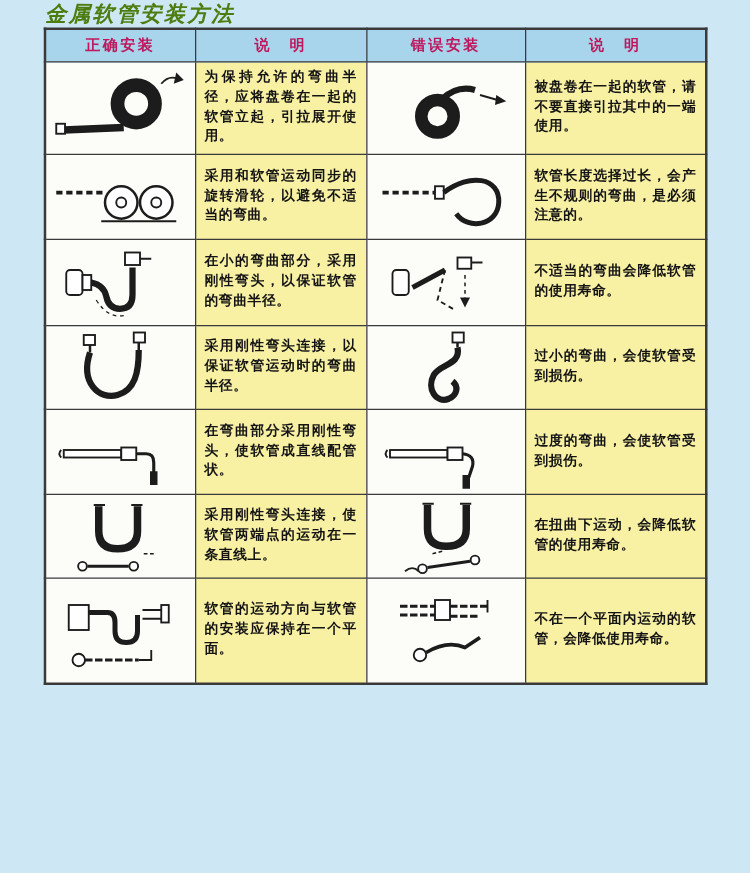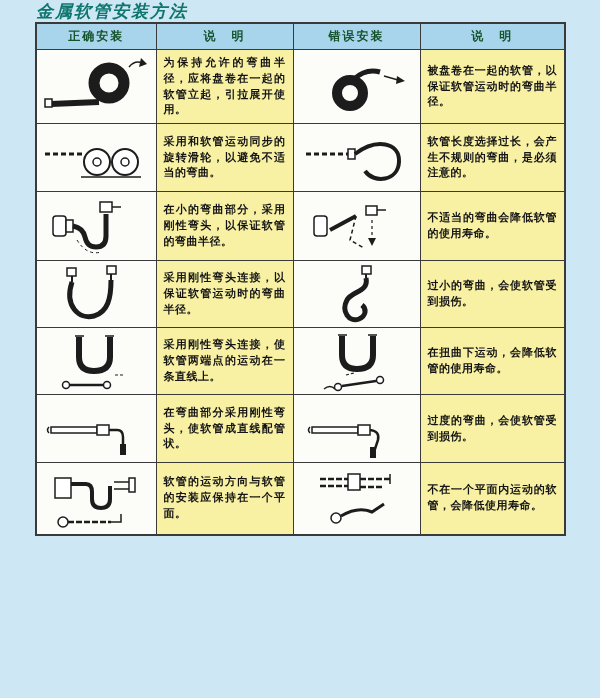--- a/index.html
+++ b/index.html
@@ -7,32 +7,32 @@
     width:600px;height:698px;
     background:#cde7f5;
     font-family:"Liberation Sans", sans-serif;
     position:relative;
     overflow:hidden;
   }
   .page-title{
     position:absolute;left:36px;top:0px;
     font-family:"Liberation Serif", serif;
     font-style:italic;font-weight:bold;
-    font-size:17px;color:#0f766e;letter-spacing:2px;
+    font-size:17px;color:#4d7c0f;letter-spacing:2px;
   }
   table.install{
     position:absolute;left:35px;top:22px;
     width:529px;
     border-collapse:collapse;table-layout:fixed;
     border:2px solid #3a3a3a;
   }
   .install th{
     background:#a9d5ec;
     border:1px solid #3a3a3a;
-    height:23px;font-size:12px;font-weight:bold;color:#14532d;
+    height:23px;font-size:12px;font-weight:bold;color:#be185d;
     letter-spacing:2px;
   }
   .install td{border:1px solid #3a3a3a;vertical-align:middle;}
   td.pic{background:#fcfcf8;text-align:center;}
   td.desc{
     background:#f8f1a4;
     font-size:11px;font-weight:bold;color:#141414;
     padding:4px 7px;line-height:1.45;letter-spacing:0.5px;
     text-align:justify;
   }
@@ -73,21 +73,21 @@
     </td>
     <td class="desc">为保持允许的弯曲半径，应将盘卷在一起的软管立起，引拉展开使用。</td>
     <td class="pic">
       <svg class="illus" width="110" height="64" viewBox="0 0 110 64">
         <circle class="ln" cx="48" cy="38" r="13" stroke-width="10"></circle>
         <path class="ln" d="M52,24 Q64,13 78,17" stroke-width="5"></path>
         <line class="ln" x1="82" y1="21" x2="96" y2="25" stroke-width="1.5"></line>
         <polygon class="fb" points="95,21 103,26 94,29"></polygon>
       </svg>
     </td>
-    <td class="desc">被盘卷在一起的软管，以保证软管运动时的弯曲半径。</td>
+    <td class="desc">被盘卷在一起的软管，请不要直接引拉其中的一端使用。</td>
   </tr>
 
 
   <tr style="height:68px">
     <td class="pic">
       <svg class="illus" width="110" height="64" viewBox="0 0 110 64">
         <line class="ln" x1="4" y1="28" x2="44" y2="28" stroke-width="3" stroke-dasharray="5,3"></line>
         <circle class="fw" cx="56" cy="36" r="13" stroke-width="2"></circle>
         <circle class="fw" cx="84" cy="36" r="13" stroke-width="2"></circle>
         <circle class="fw" cx="56" cy="36" r="4" stroke-width="1.5"></circle>
@@ -144,20 +144,43 @@
     </td>
     <td class="desc">采用刚性弯头连接，以保证软管运动时的弯曲半径。</td>
     <td class="pic">
       <svg class="illus" width="110" height="64" viewBox="0 0 110 64">
         <rect class="fw" x="60" y="4" width="9" height="8" stroke-width="1.5"></rect>
         <line class="ln" x1="64" y1="12" x2="64" y2="16" stroke-width="2"></line>
         <path class="ln" d="M64,16 C67,30 50,29 45,38 C39,49 47,61 57,57 C64,54 65,47 60,43" stroke-width="5"></path>
       </svg>
     </td>
     <td class="desc">过小的弯曲，会使软管受到损伤。</td>
+  </tr>
+
+  <tr style="height:68px">
+    <td class="pic">
+      <svg class="illus" width="110" height="64" viewBox="0 0 110 64">
+        <path class="ln" d="M8,30 q-3,3 0,6" stroke-width="1.5"></path>
+        <rect class="fw" x="10" y="30" width="46" height="6" stroke-width="1.5"></rect>
+        <rect class="fw" x="56" y="28" width="12" height="10" stroke-width="1.5"></rect>
+        <path class="ln" d="M68,33 L76,33 Q82,33 82,40 L82,48" stroke-width="2.5"></path>
+        <rect class="fb" x="79" y="47" width="6" height="11"></rect>
+      </svg>
+    </td>
+    <td class="desc">在弯曲部分采用刚性弯头，使软管成直线配管状。</td>
+    <td class="pic">
+      <svg class="illus" width="110" height="64" viewBox="0 0 110 64">
+        <path class="ln" d="M8,30 q-3,3 0,6" stroke-width="1.5"></path>
+        <rect class="fw" x="10" y="30" width="46" height="6" stroke-width="1.5"></rect>
+        <rect class="fw" x="56" y="28" width="12" height="10" stroke-width="1.5"></rect>
+        <path class="ln" d="M68,33 Q78,34 76,43 L73,52" stroke-width="2.5"></path>
+        <rect class="fb" x="68" y="50" width="6" height="11"></rect>
+      </svg>
+    </td>
+    <td class="desc">过度的弯曲，会使软管受到损伤。</td>
   </tr>
 
   <tr style="height:66px">
     <td class="pic">
       <svg class="illus" width="110" height="64" viewBox="0 0 110 64">
         <line class="ln" x1="34" y1="7" x2="43" y2="7" stroke-width="1.5"></line>
         <line class="ln" x1="64" y1="7" x2="73" y2="7" stroke-width="1.5"></line>
         <path class="ln" d="M38,8 L38,28 Q38,42 53,42 Q69,42 69,28 L69,8" stroke-width="6"></path>
         <line class="ln" x1="74" y1="46" x2="84" y2="46" stroke-width="1.2" stroke-dasharray="3,2"></line>
         <circle class="fw" cx="25" cy="56" r="3.5" stroke-width="1.5"></circle>
@@ -174,45 +197,22 @@
         <line class="ln" x1="44" y1="46" x2="52" y2="44" stroke-width="1.2" stroke-dasharray="3,2"></line>
         <path class="ln" d="M22,60 q6,-5 11,0" stroke-width="1.5"></path>
         <circle class="fw" cx="36" cy="58" r="3.5" stroke-width="1.5"></circle>
         <circle class="fw" cx="78" cy="51" r="3.5" stroke-width="1.5"></circle>
         <line class="ln" x1="40" y1="57" x2="74" y2="52" stroke-width="2.5"></line>
       </svg>
     </td>
     <td class="desc">在扭曲下运动，会降低软管的使用寿命。</td>
   </tr>
 
-  <tr style="height:68px">
-    <td class="pic">
-      <svg class="illus" width="110" height="64" viewBox="0 0 110 64">
-        <path class="ln" d="M8,30 q-3,3 0,6" stroke-width="1.5"></path>
-        <rect class="fw" x="10" y="30" width="46" height="6" stroke-width="1.5"></rect>
-        <rect class="fw" x="56" y="28" width="12" height="10" stroke-width="1.5"></rect>
-        <path class="ln" d="M68,33 L76,33 Q82,33 82,40 L82,48" stroke-width="2.5"></path>
-        <rect class="fb" x="79" y="47" width="6" height="11"></rect>
-      </svg>
-    </td>
-    <td class="desc">在弯曲部分采用刚性弯头，使软管成直线配管状。</td>
-    <td class="pic">
-      <svg class="illus" width="110" height="64" viewBox="0 0 110 64">
-        <path class="ln" d="M8,30 q-3,3 0,6" stroke-width="1.5"></path>
-        <rect class="fw" x="10" y="30" width="46" height="6" stroke-width="1.5"></rect>
-        <rect class="fw" x="56" y="28" width="12" height="10" stroke-width="1.5"></rect>
-        <path class="ln" d="M68,33 Q78,34 76,43 L73,52" stroke-width="2.5"></path>
-        <rect class="fb" x="68" y="50" width="6" height="11"></rect>
-      </svg>
-    </td>
-    <td class="desc">过度的弯曲，会使软管受到损伤。</td>
-  </tr>
-
-
-  <tr style="height:72px">
+
+  <tr style="height:84px">
     <td class="pic">
       <svg class="illus" width="110" height="64" viewBox="0 0 110 64">
         <rect class="fw" x="14" y="12" width="16" height="20" stroke-width="1.5"></rect>
         <path class="ln" d="M30,18 L45,18 Q51,18 51,26 L51,33 Q51,42 60,42 Q69,42 69,33 L69,20" stroke-width="4"></path>
         <line class="ln" x1="73" y1="16" x2="92" y2="16" stroke-width="1.5"></line>
         <line class="ln" x1="73" y1="23" x2="92" y2="23" stroke-width="1.5"></line>
         <rect class="fw" x="88" y="12" width="6" height="14" stroke-width="1.5"></rect>
         <circle class="fw" cx="22" cy="56" r="5" stroke-width="1.5"></circle>
         <line class="ln" x1="27" y1="56" x2="70" y2="56" stroke-width="2.5" stroke-dasharray="6,2"></line>
         <path class="ln" d="M70,56 L80,56 L80,48" stroke-width="1.5"></path>

